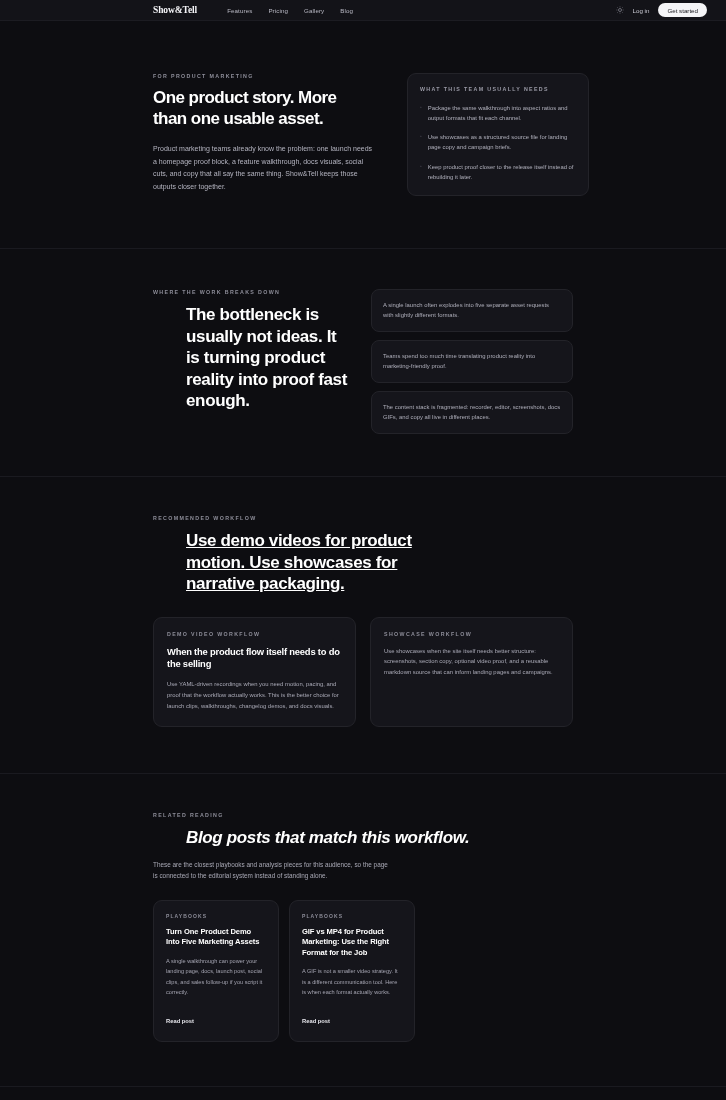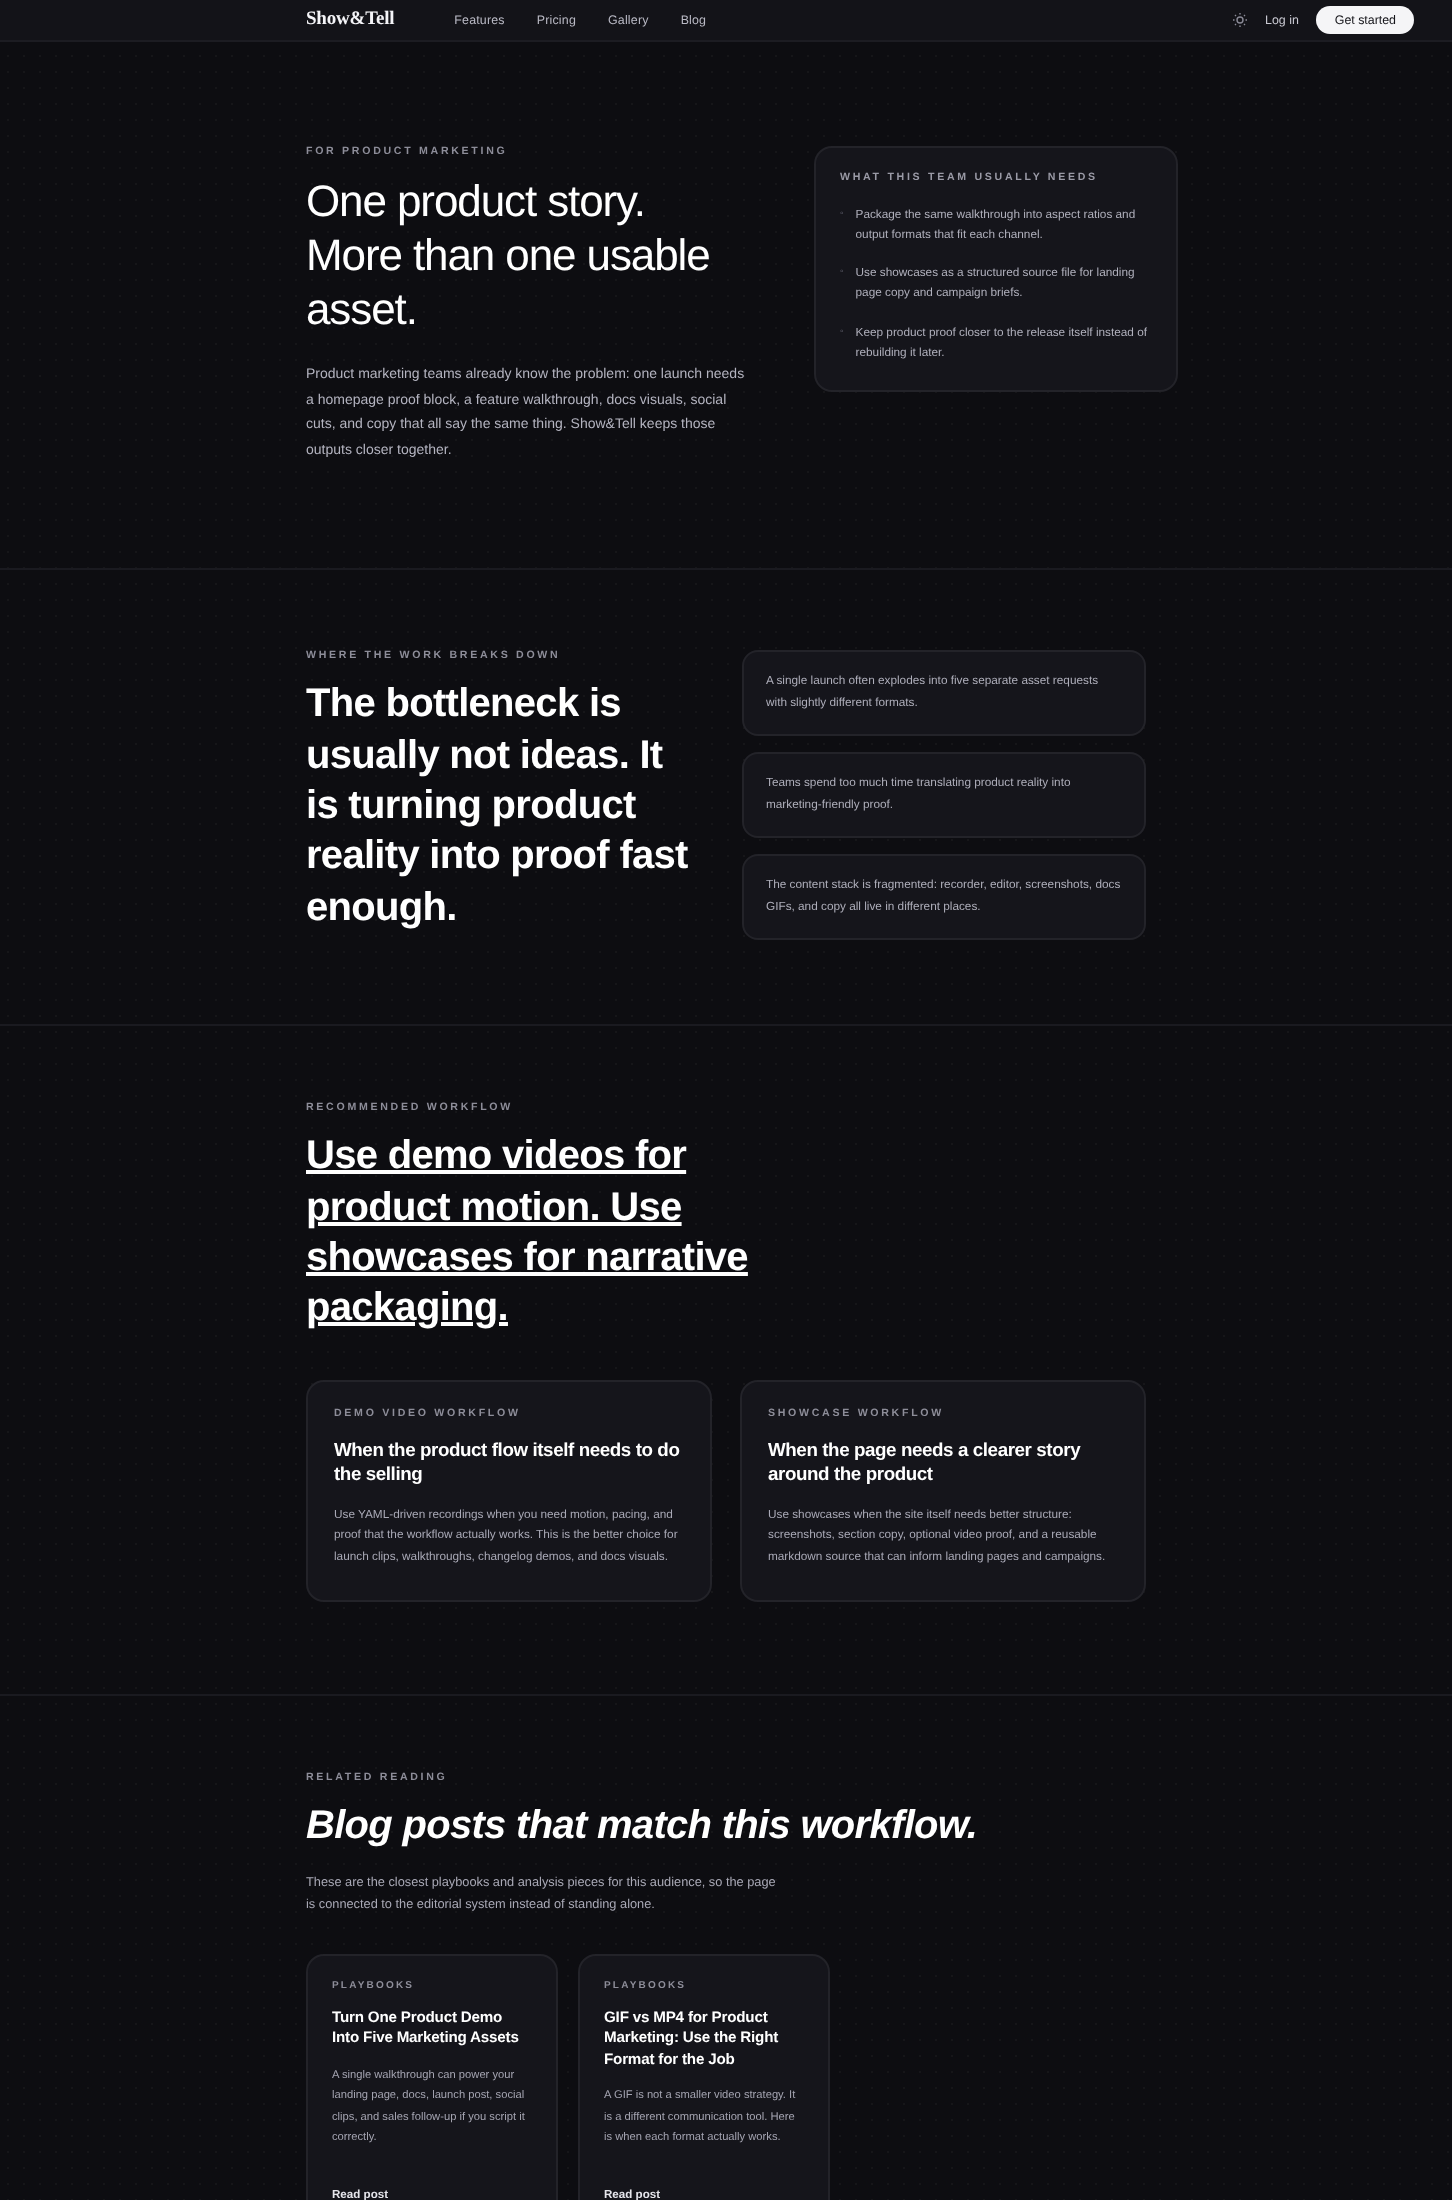--- a/index.html
+++ b/index.html
@@ -100,33 +100,34 @@
   .eyebrow {
     font-size: 5.3px;
     letter-spacing: 1.35px;
     color: #8d8d99;
     text-transform: uppercase;
     font-weight: bold;
     margin-bottom: 9px;
   }
 
   h1.display {
-    font-size: 22px;
+    font-size: 17px;
     line-height: 1.22;
     letter-spacing: -0.55px;
-    font-weight: normal;
+    font-weight: bold;
     color: #ffffff;
     max-width: 205px;
   }
   h2.display {
-    font-size: 20px;
+    font-size: 17px;
     line-height: 1.27;
     letter-spacing: -0.35px;
     font-weight: bold;
     color: #ffffff;
+    margin-left: 33px;
   }
 
   .body-text {
     font-size: 7px;
     line-height: 1.78;
     color: #b4b4c0;
   }
 
   
   .hero {
@@ -343,21 +344,20 @@
     <div class="eyebrow">RECOMMENDED WORKFLOW</div>
     <h2 class="display">Use demo videos for product motion. Use showcases for narrative packaging.</h2>
     <div class="workflow-grid">
       <div class="workflow-card">
         <div class="eyebrow">DEMO VIDEO WORKFLOW</div>
         <h3>When the product flow itself needs to do the selling</h3>
         <p>Use YAML-driven recordings when you need motion, pacing, and proof that the workflow actually works. This is the better choice for launch clips, walkthroughs, changelog demos, and docs visuals.</p>
       </div>
       <div class="workflow-card">
         <div class="eyebrow">SHOWCASE WORKFLOW</div>
-        <h3>When the page needs a clearer story around the product</h3>
         <p>Use showcases when the site itself needs better structure: screenshots, section copy, optional video proof, and a reusable markdown source that can inform landing pages and campaigns.</p>
       </div>
     </div>
   </section>
 
   <div class="divider"></div>
 
   <section class="section related">
     <div class="eyebrow">RELATED READING</div>
     <h2 class="display">Blog posts that match this workflow.</h2>

